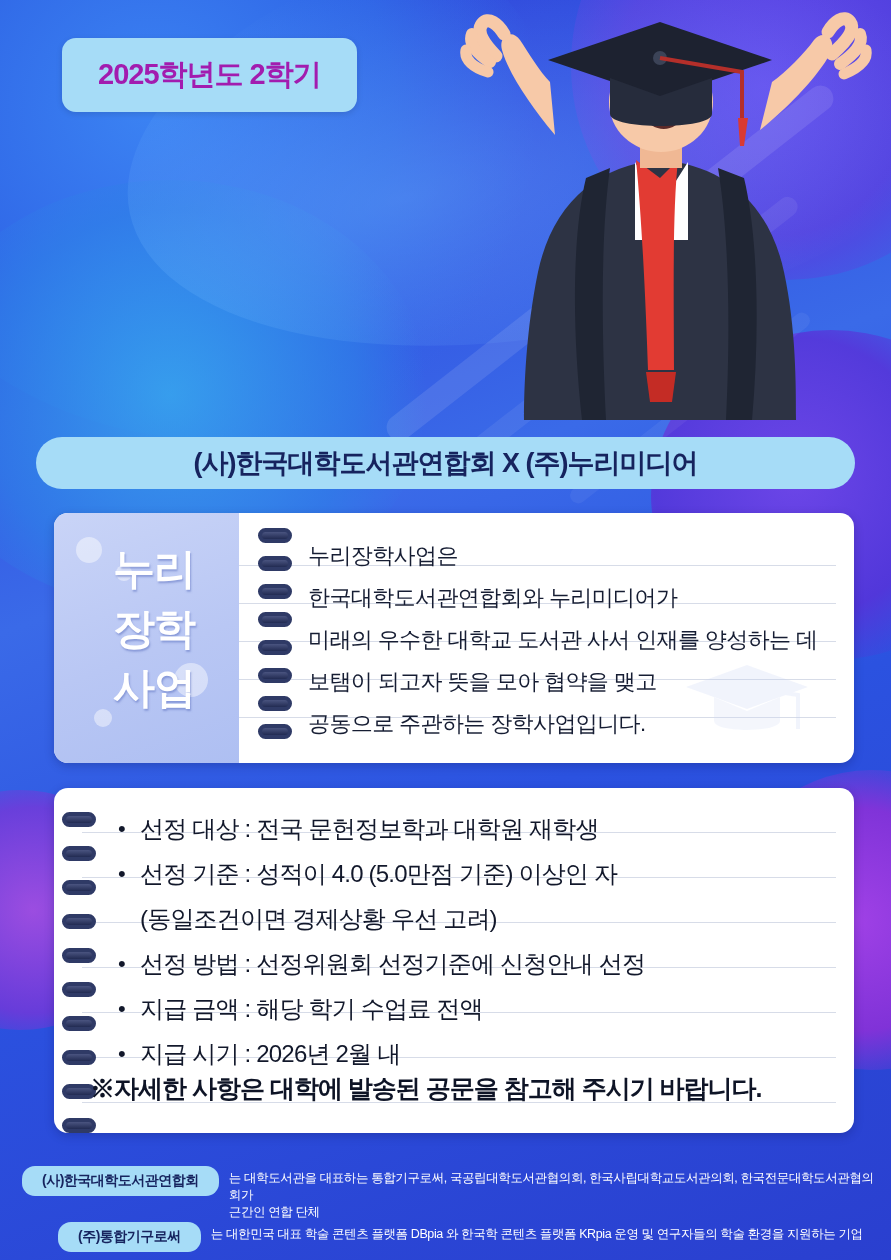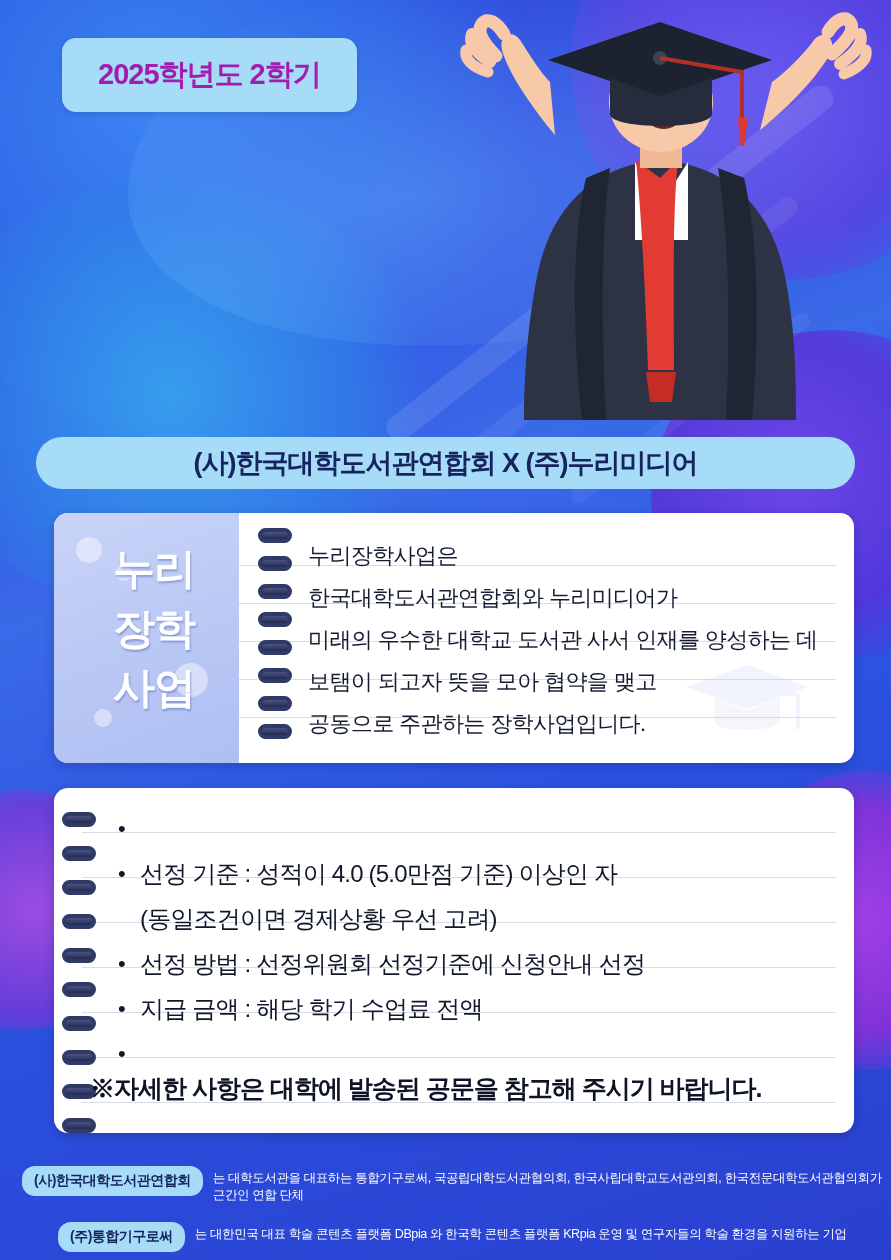--- a/index.html
+++ b/index.html
@@ -191,21 +191,21 @@
   }
 
   
   .footer { position: absolute; left: 0; bottom: 0; width: 891px; height: 112px; }
   .foot-row { position: absolute; display: flex; align-items: flex-start; }
   .foot-pill {
     background: #a6dcf7;
     color: #16235e;
     font-size: 14px; font-weight: bold;
     border-radius: 13px;
-    padding: 6px 12px;
+    padding: 6px 20px;
     white-space: nowrap;
     letter-spacing: -.5px;
   }
   .foot-text {
     color: #ffffff;
     font-size: 12.5px;
     line-height: 17px;
     letter-spacing: -.4px;
     margin-left: 10px;
     margin-top: 4px;
@@ -338,39 +338,41 @@
     <div class="ring" style="left:62px; top:982px"></div>
     <div class="ring" style="left:62px; top:1016px"></div>
     <div class="ring" style="left:62px; top:1050px"></div>
     <div class="ring" style="left:62px; top:1084px"></div>
     <div class="ring" style="left:62px; top:1118px"></div>
   </div>
 
   <div class="list">
     <div class="li">
       <span class="bullet">•</span>
+      <span>선정 대상 : 전국 문헌정보학과 대학원 재학생</span>
     </div>
     <div class="li">
       <span class="bullet">•</span>
       <span>선정 기준 : 성적이 4.0 (5.0만점 기준) 이상인 자</span>
     </div>
     <div class="li sub">
       <span class="bullet">•</span>
       <span>(동일조건이면 경제상황 우선 고려)</span>
     </div>
     <div class="li">
       <span class="bullet">•</span>
       <span>선정 방법 : 선정위원회 선정기준에 신청안내 선정</span>
     </div>
     <div class="li">
       <span class="bullet">•</span>
       <span>지급 금액 : 해당 학기 수업료 전액</span>
     </div>
     <div class="li">
       <span class="bullet">•</span>
+      <span>지급 시기 : 2026년 2월 내</span>
     </div>
   </div>
 
   <div class="note">※자세한 사항은 대학에 발송된 공문을 참고해 주시기 바랍니다.</div>
 
   <div class="footer">
     <div class="foot-row" style="left:22px; top:18px; width:860px">
       <span class="foot-pill">(사)한국대학도서관연합회</span>
       <span class="foot-text">는 대학도서관을 대표하는 통합기구로써, 국공립대학도서관협의회, 한국사립대학교도서관의회, 한국전문대학도서관협의회가
 근간인 연합 단체</span>

